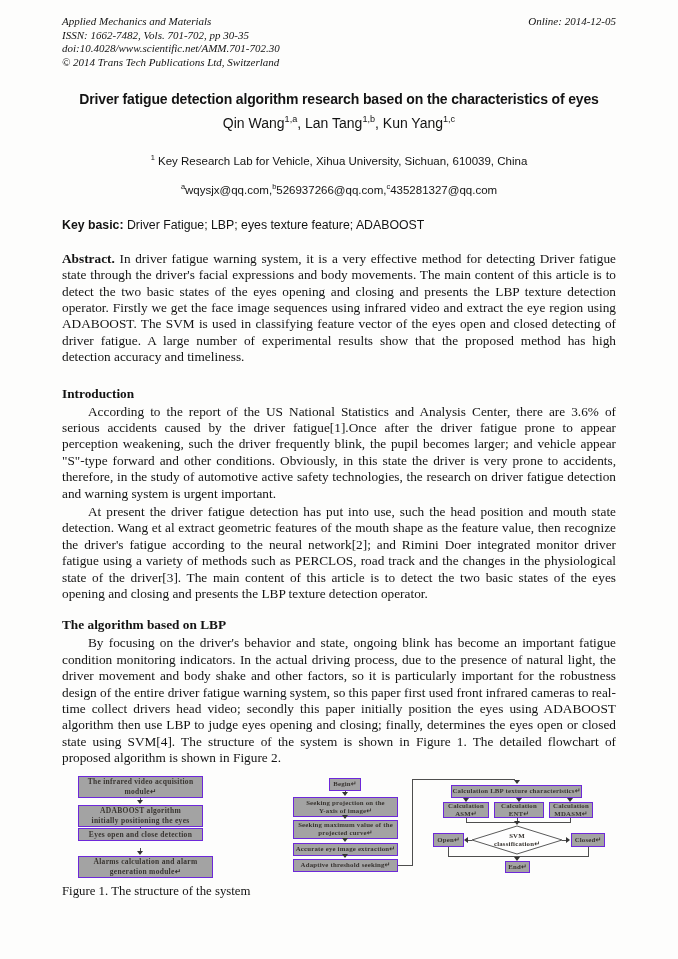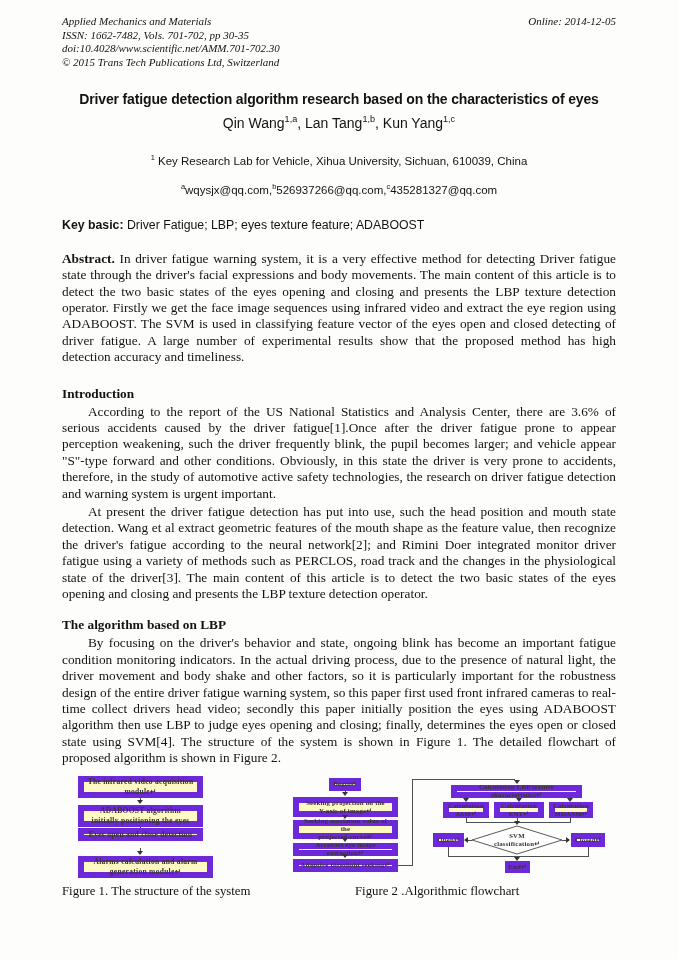--- a/index.html
+++ b/index.html
@@ -32,21 +32,21 @@
   .abstract { margin-top:17px; }
   .abstract b { font-weight:bold; }
   .indent { text-indent:26px; }
   .sec-h { font:bold 13.3px/1.2 "Liberation Serif", serif; }
   .h-intro { margin-top:20px; }
   .p-gap   { margin-top:2px; }
   .h-algo  { margin-top:15px; }
 
   
   .figs { position:relative; height:108px; margin-top:5px; }
-  .fb { position:absolute; border:6px solid #6d28d9; background:#fef9c3;
+  .fb { position:absolute; border:1px solid #6d28d9; background:#a3a3a3;
         display:flex; align-items:center; justify-content:center; text-align:center;
         white-space:pre-line; color:#383430; font-weight:bold;
         font-family:"Liberation Serif", serif; }
   .f1b { font-size:7.5px; line-height:1.22; letter-spacing:0.3px; }
   .f2b { font-size:6.8px; line-height:1.18; letter-spacing:0.2px; }
   .ln { position:absolute; background:#4e4e4e; }
   .ah { position:absolute; width:0; height:0; }
   .ah-d { border-left:3px solid transparent; border-right:3px solid transparent; border-top:4.5px solid #333; }
   .ah-r { border-top:3px solid transparent; border-bottom:3px solid transparent; border-left:4.5px solid #333; }
   .ah-l { border-top:3px solid transparent; border-bottom:3px solid transparent; border-right:4.5px solid #333; }
@@ -58,21 +58,21 @@
 </head>
 <body>
 
 <div class="page">
 
   <div class="hdr">
     <div class="hdr-left">
       <div>Applied Mechanics and Materials</div>
       <div>ISSN: 1662-7482, Vols. 701-702, pp 30-35</div>
       <div>doi:10.4028/www.scientific.net/AMM.701-702.30</div>
-      <div>© 2015 Trans Tech Publications Ltd, Switzerland</div>
+      <div>© 2014 Trans Tech Publications Ltd, Switzerland</div>
     </div>
     <div class="hdr-right">Online: 2014-12-05</div>
   </div>
 
   <h1 class="title">Driver fatigue detection algorithm research based on the characteristics of eyes</h1>
 
   <div class="authors"><span>Qin Wang</span><sup>1,a</sup><span>, Lan Tang</span><sup>1,b</sup><span>, Kun Yang</span><sup>1,c</sup></div>
 
   <div class="affil"><sup>1</sup><span> Key Research Lab for Vehicle, Xihua University, Sichuan, 610039, China</span></div>
 
@@ -159,16 +159,15 @@
       <i class="ln" style="left:386px;top:75px;width:1px;height:10px;"></i>
       <i class="ln" style="left:526px;top:75px;width:1px;height:10px;"></i>
       <i class="ln" style="left:386px;top:84px;width:141px;height:1px;"></i>
       <i class="ah ah-d" style="left:452px;top:85px;"></i>
       <div class="fb f2b" style="left:443px;top:89px;width:25px;height:12px;">End↵</div>
     </div>
   </div>
 
   <div class="caps">
     <span>Figure 1. The structure of the system</span>
-    <span class="cap2">Figure 2 .Algorithmic flowchart</span>
   </div>
 
 </div>
 
 </body></html>

